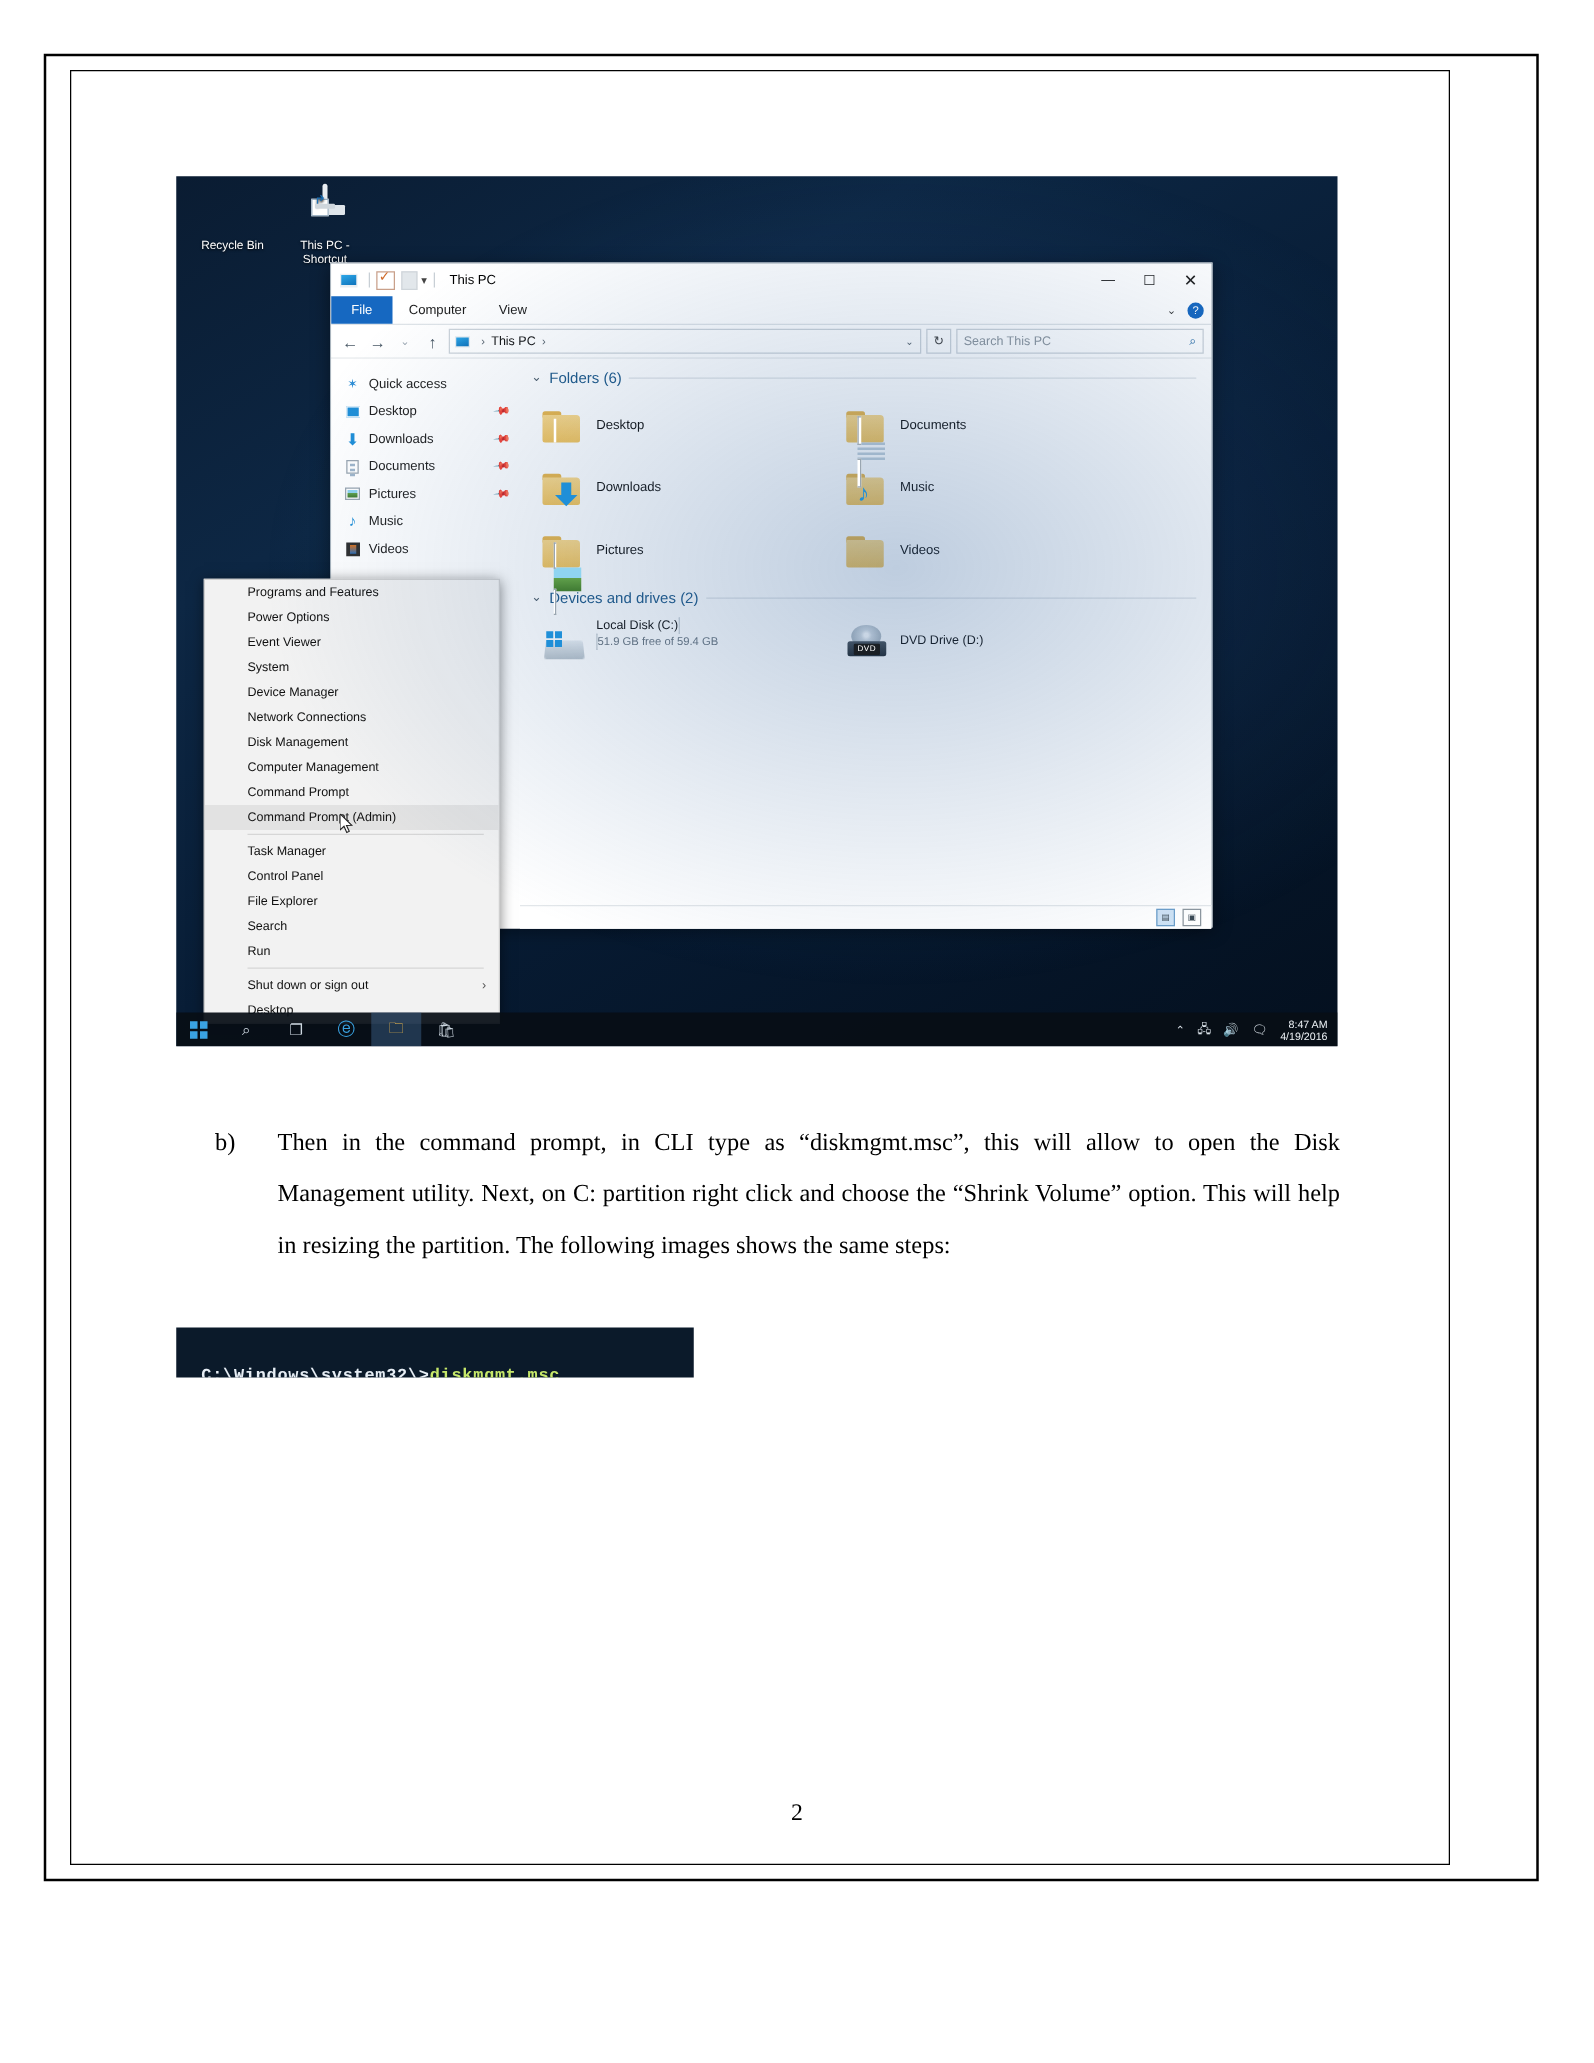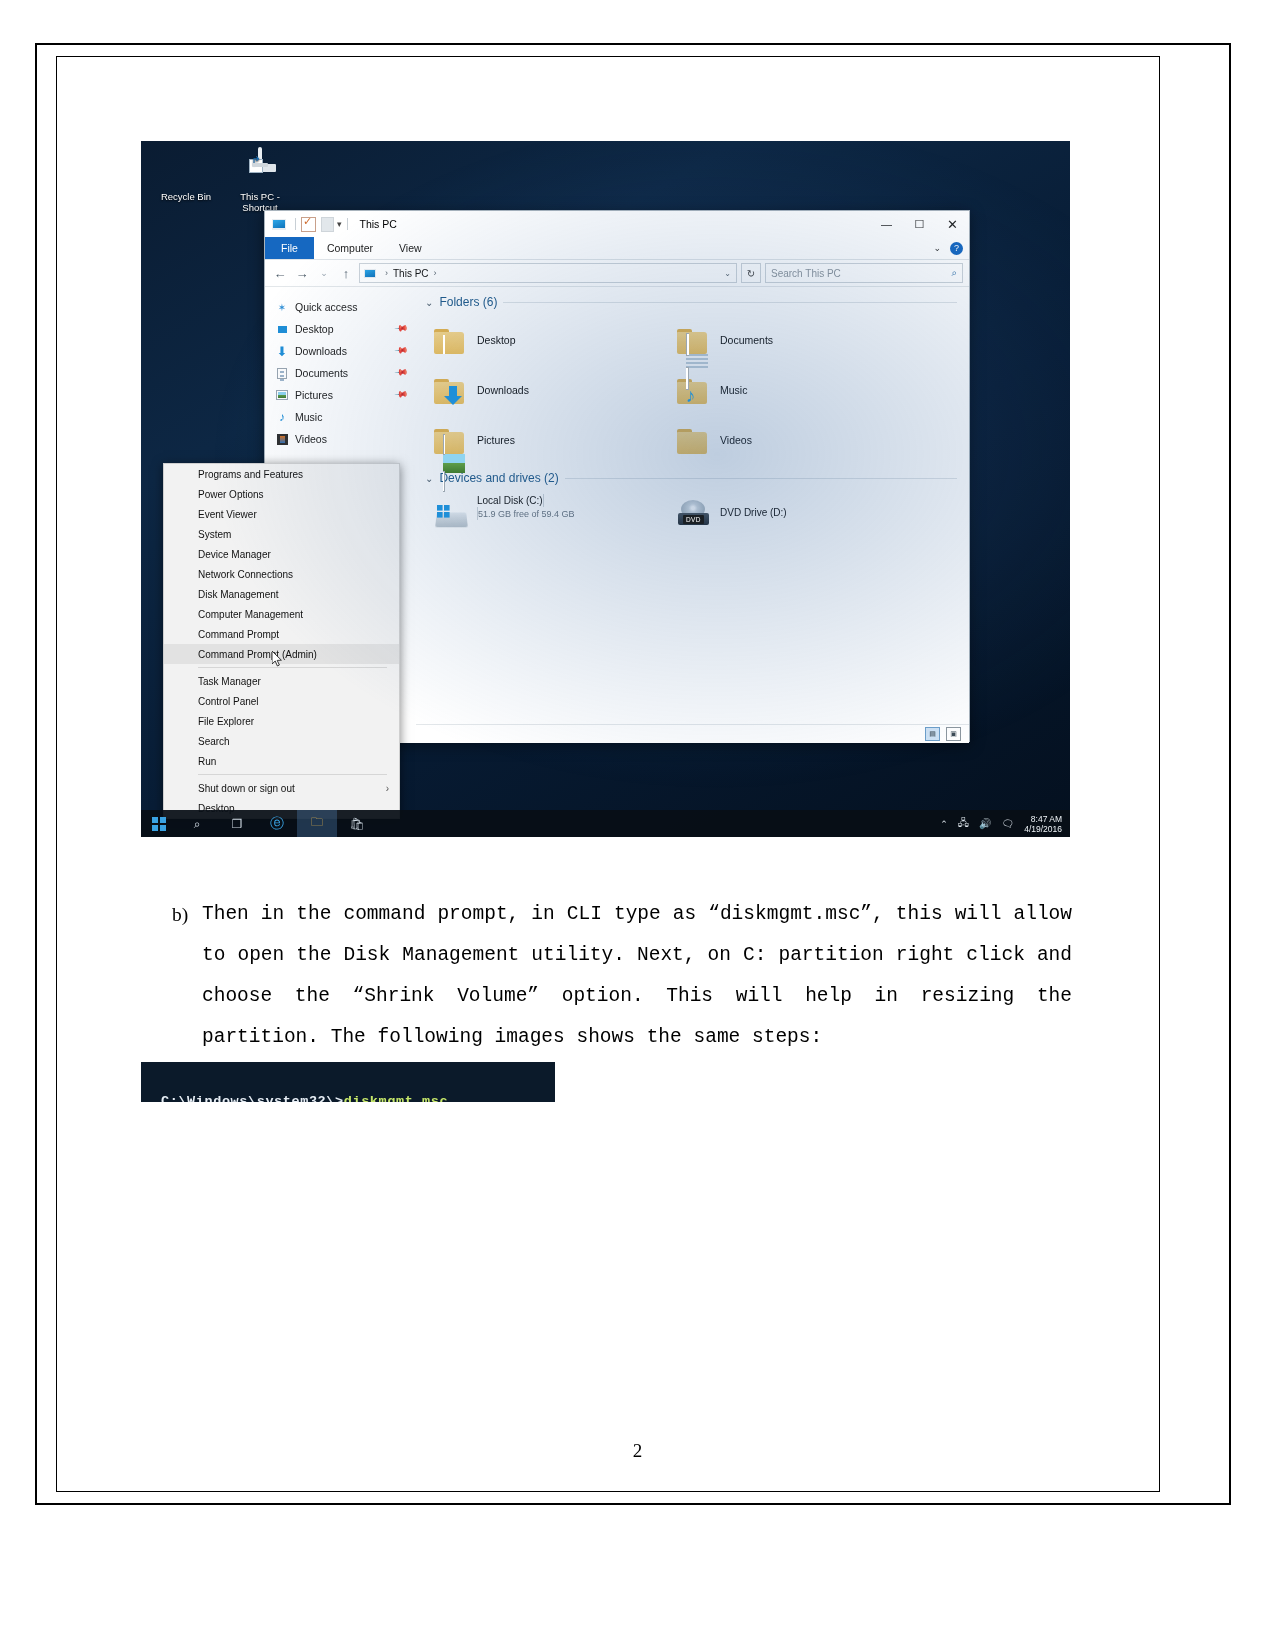--- a/index.html
+++ b/index.html
@@ -210,21 +210,21 @@
   .tbi.act{background:rgba(80,130,180,.35);}
   .tray{position:absolute;right:8px;top:0;height:27px;display:flex;align-items:center;gap:10px;color:#dde5ec;font-size:11px;}
   .clock{font-size:8.5px;line-height:10px;text-align:right;color:#eef3f7;}
 
   
   .para{
     position:absolute;left:172px;top:894px;width:900px;
     font-size:19.5px;line-height:41px;color:#000;text-align:justify;
   }
   .para .mark{position:absolute;left:0;top:0;width:26px;}
-  .para .txt{display:block;margin-left:30px;font-family:Liberation Mono, monospace;}
+  .para .txt{display:block;margin-left:50px;}
 
   .cmdshot{
     position:absolute;left:141px;top:1062px;width:414px;height:40px;
     background:#0b1a2a;overflow:hidden;
     font-family:"Liberation Mono", monospace;
     display:flex;align-items:center;
   }
   .cmdline{font-size:13.5px;letter-spacing:.6px;padding-left:20px;white-space:nowrap;font-weight:bold;margin-top:39px;}
   .cmdline .p1{color:#e7eef5;}
   .cmdline .p2{color:#c7e86a;}

